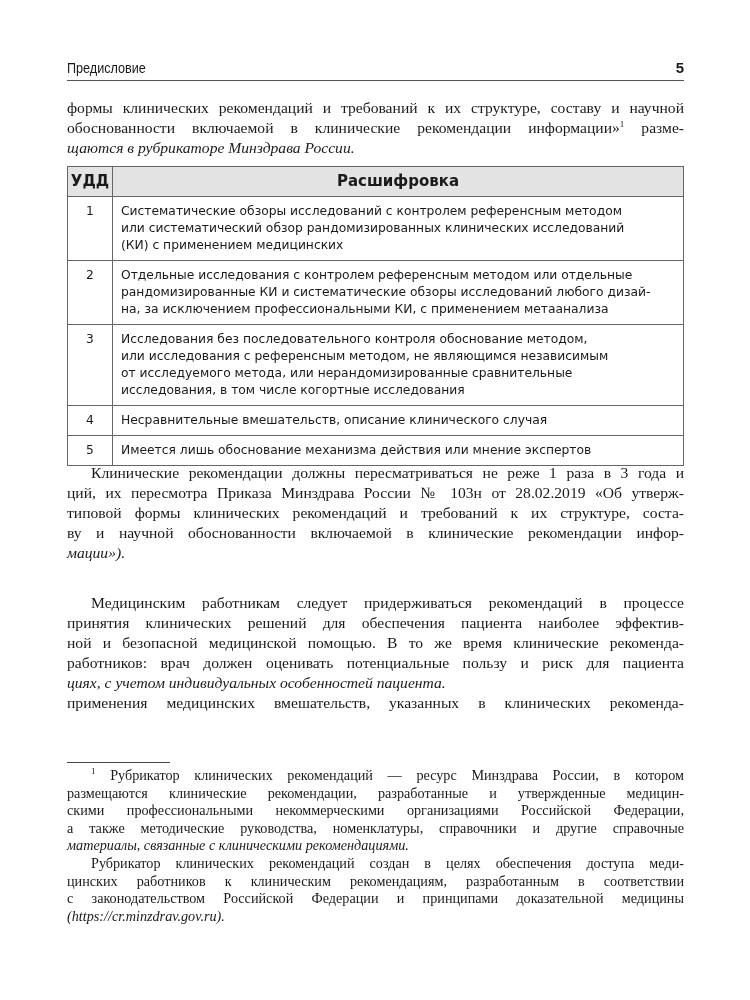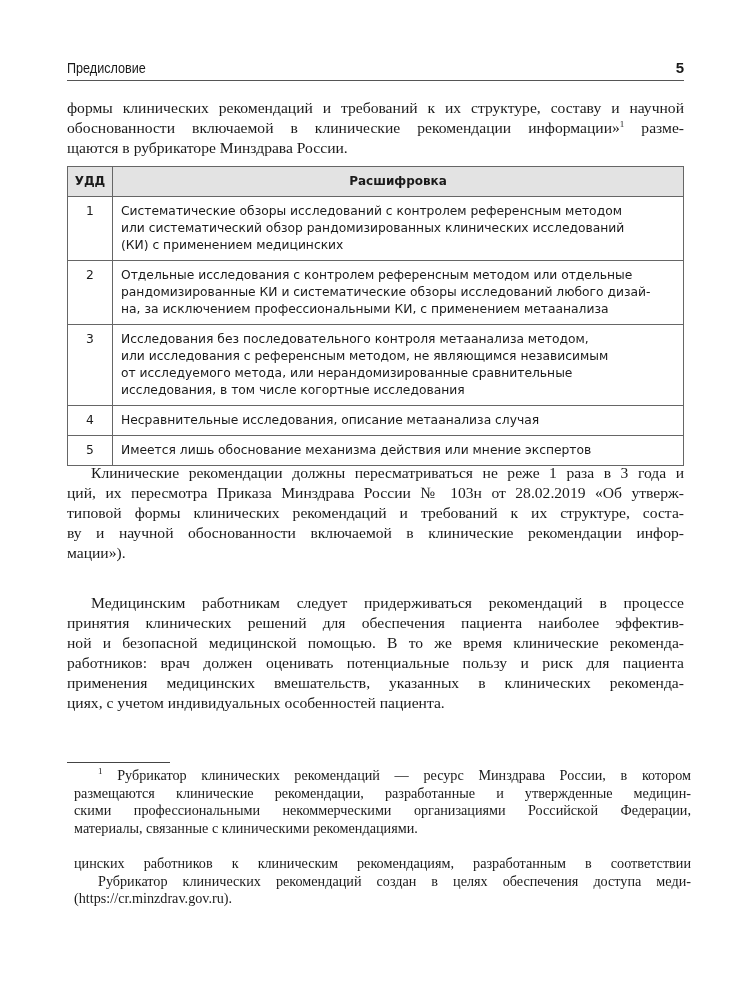--- a/index.html
+++ b/index.html
@@ -8,37 +8,37 @@
   .running-head {
     position: absolute; top: 58px; left: 0; width: 617px; height: 22px;
     font-family: "Liberation Sans", sans-serif; font-size: 14px;
     border-bottom: 1.5px solid #555;
   }
   .running-head .title { position: absolute; left: 0; top: 2px; transform: scaleX(0.9); transform-origin: left; }
   .running-head .num { position: absolute; right: 0; top: 1px; font-weight: bold; font-size: 15px; }
   .serif { font-family: "Liberation Serif", serif; font-size: 15.6px; line-height: 20px; text-align: justify; }
   .p-intro { position: absolute; top: 98px; left: 0; width: 617px; }
   .p-intro .line, .para .line, .fn .line { display: block; text-align: justify; text-align-last: justify; white-space: nowrap; }
-  .last { text-align-last: left !important; }
+  .last { text-align-last: left !important; font-style: italic; }
   sup { font-size: 9px; line-height: 0; }
   table.udd {
     position: absolute; top: 166px; left: 0; width: 617px;
     border-collapse: collapse; font-family: "DejaVu Sans", sans-serif; font-size: 12.3px; line-height: 17px;
     border: 1.5px solid #666;
   }
   table.udd th {
-    background: #e3e3e3; font-weight: bold; height: 27px; border: 1.2px solid #666; font-size: 12px;
+    background: #e3e3e3; font-weight: bold; height: 27px; border: 1.2px solid #666; font-size: 15px;
   }
   table.udd td { border: 1.2px solid #666; vertical-align: top; padding: 6px 8px 6px 8px; }
   table.udd td.num { width: 38px; text-align: center; padding-left: 2px; padding-right: 2px; }
   table.udd th.col-num { width: 42px; }
   .para { position: absolute; left: 0; width: 617px; }
   .para .line.first { text-indent: 24px; }
   .fn-rule { position: absolute; top: 762px; left: 0; width: 103px; border-top: 1.2px solid #444; }
-  .fn { position: absolute; left: 7px; width: 617px; font-family: "Liberation Serif", serif; font-size: 14.2px; line-height: 17.5px; }
+  .fn { position: absolute; left: 0; width: 617px; font-family: "Liberation Serif", serif; font-size: 14.2px; line-height: 17.5px; }
   .fn .line.first { text-indent: 24px; }
 </style>
 </head>
 <body>
 
 <div class="page">
 
   <div class="running-head">
     <span class="title">Предисловие</span>
     <span class="num">5</span>
@@ -70,30 +70,30 @@
         <td class="num">2</td>
         <td>
           <div>Отдельные исследования с контролем референсным методом или отдельные</div>
           <div>рандомизированные КИ и систематические обзоры исследований любого дизай-</div>
           <div>на, за исключением профессиональными КИ, с применением метаанализа</div>
         </td>
       </tr>
       <tr>
         <td class="num">3</td>
         <td>
-          <div>Исследования без последовательного контроля метаанализа методом,</div>
+          <div>Исследования без последовательного контроля обоснование методом,</div>
           <div>или исследования с референсным методом, не являющимся независимым</div>
           <div>от исследуемого метода, или нерандомизированные сравнительные</div>
           <div>исследования, в том числе когортные исследования</div>
         </td>
       </tr>
       <tr>
         <td class="num">4</td>
         <td>
-          <div>Несравнительные исследования, описание метаанализа случая</div>
+          <div>Несравнительные вмешательств, описание клинического случая</div>
         </td>
       </tr>
       <tr>
         <td class="num">5</td>
         <td>
           <div>Имеется лишь обоснование механизма действия или мнение экспертов</div>
         </td>
       </tr>
     </tbody>
   </table>
@@ -104,32 +104,34 @@
     <span class="line">типовой формы клинических рекомендаций и требований к их структуре, соста-</span>
     <span class="line">ву и научной обоснованности включаемой в клинические рекомендации инфор-</span>
     <span class="line last">мации»).</span>
   </div>
 
   <div class="para serif" style="top:593px;">
     <span class="line first">Медицинским работникам следует придерживаться рекомендаций в процессе</span>
     <span class="line">принятия клинических решений для обеспечения пациента наиболее эффектив-</span>
     <span class="line">ной и безопасной медицинской помощью. В то же время клинические рекоменда-</span>
     <span class="line">работников: врач должен оценивать потенциальные пользу и риск для пациента</span>
+    <span class="line last">циях, с учетом индивидуальных особенностей пациента.</span>
     <span class="line">применения медицинских вмешательств, указанных в клинических рекоменда-</span>
-    <span class="line last">циях, с учетом индивидуальных особенностей пациента.</span>
   </div>
 
   <div class="fn-rule"></div>
 
   <div class="fn" style="top:767px;">
     <span class="line first"><sup>1</sup><span> Рубрикатор клинических рекомендаций — ресурс Минздрава России, в котором</span></span>
     <span class="line">размещаются клинические рекомендации, разработанные и утвержденные медицин-</span>
     <span class="line">скими профессиональными некоммерческими организациями Российской Федерации,</span>
+    <span class="line">а также методические руководства, номенклатуры, справочники и другие справочные</span>
     <span class="line last">материалы, связанные с клиническими рекомендациями.</span>
   </div>
 
   <div class="fn" style="top:855px;">
+    <span class="line first">Рубрикатор клинических рекомендаций создан в целях обеспечения доступа меди-</span>
     <span class="line">цинских работников к клиническим рекомендациям, разработанным в соответствии</span>
-    <span class="line first">Рубрикатор клинических рекомендаций создан в целях обеспечения доступа меди-</span>
+    <span class="line">с законодательством Российской Федерации и принципами доказательной медицины</span>
     <span class="line last">(https://cr.minzdrav.gov.ru).</span>
   </div>
 
 </div>
 
 </body></html>

